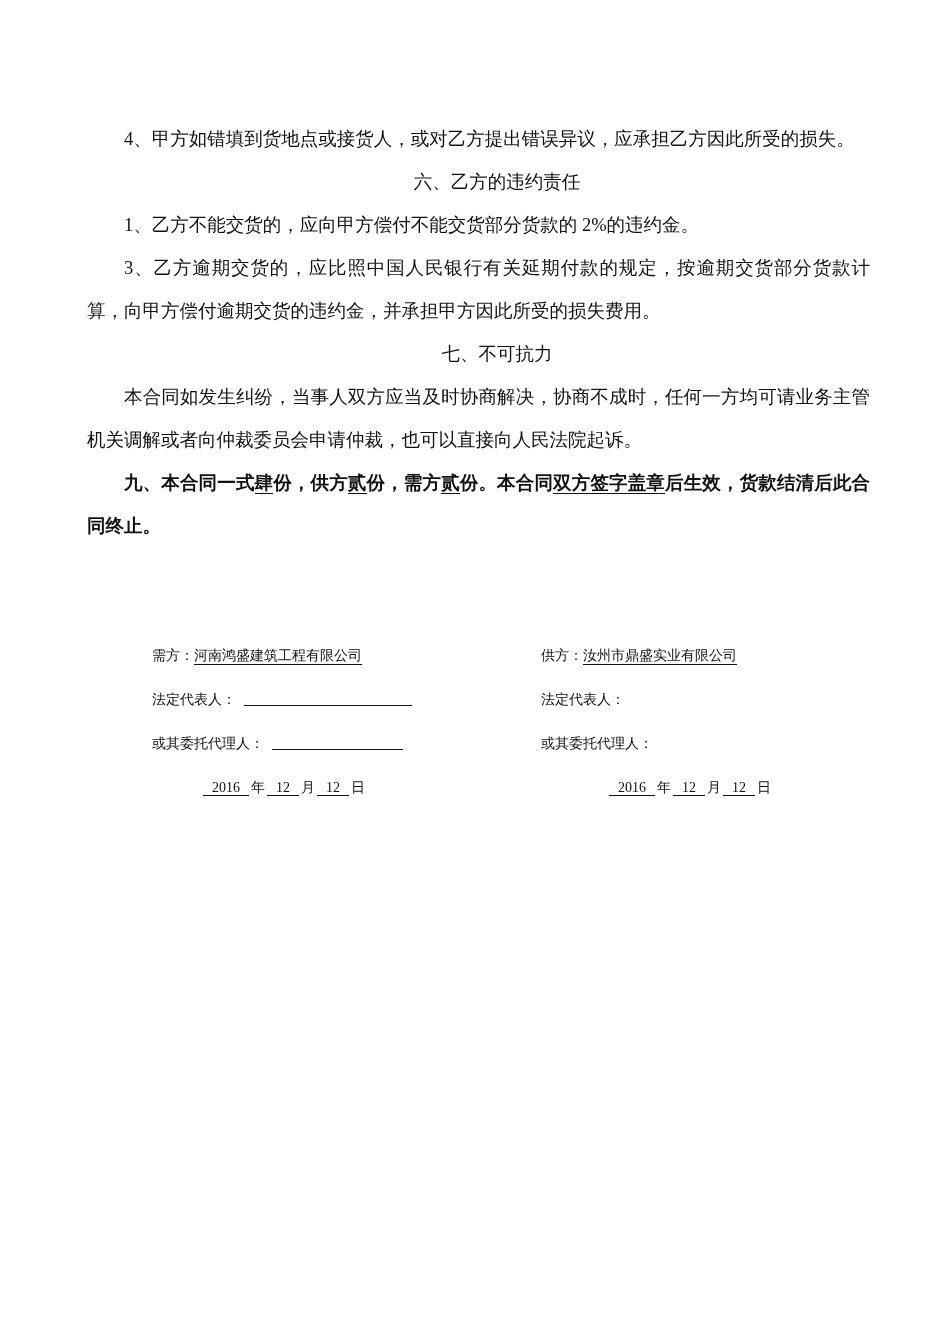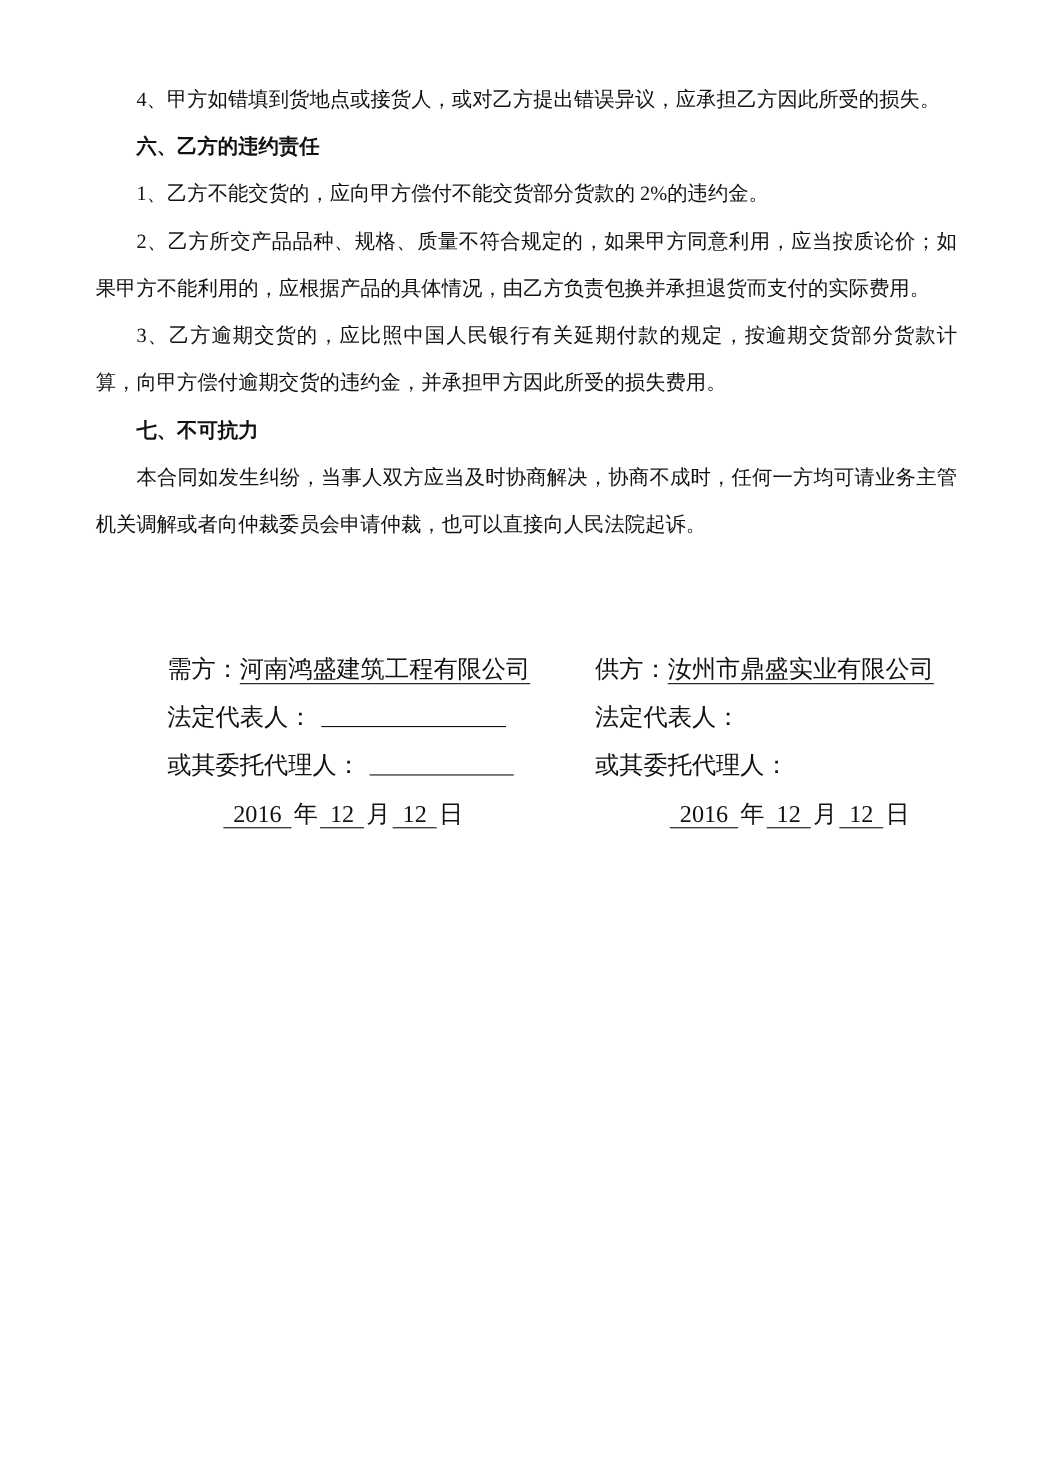--- a/index.html
+++ b/index.html
@@ -8,50 +8,50 @@
     background: #ffffff;
   }
   .page {
     position: relative;
     width: 950px;
     height: 1344px;
     box-sizing: border-box;
     background: #ffffff;
     color: #111111;
     font-family: "Liberation Serif", "DejaVu Serif", serif;
-    padding: 70px 80px 0 87px;
+    padding: 118px 80px 0 87px;
     overflow: hidden;
   }
   .para {
     margin: 0;
     font-size: 18.5px;
     line-height: 43px;
     text-align: justify;
     text-indent: 2em;
     word-break: normal;
     overflow-wrap: break-word;
   }
   .para.heading {
-    font-weight: bold;
-    text-align: left;
+    font-weight: normal;
+    text-align: center;
   }
   .para.bold {
     font-weight: bold;
   }
   .u {
     border-bottom: 1px solid #111111;
   }
   .sig-block {
     margin-top: 86px;
   }
   .sig-row {
     display: flex;
     height: 44px;
     line-height: 44px;
-    font-size: 22px;
+    font-size: 14px;
   }
   .sig-col-left {
     width: 438px;
     box-sizing: border-box;
     padding-left: 65px;
     flex: none;
   }
   .sig-col-right {
     flex: 1;
     box-sizing: border-box;
@@ -86,27 +86,27 @@
 </style>
 </head>
 <body>
 
 <div class="page">
 
   <p class="para">4、甲方如错填到货地点或接货人，或对乙方提出错误异议，应承担乙方因此所受的损失。</p>
 
   <p class="para heading">六、乙方的违约责任</p>
   <p class="para">1、乙方不能交货的，应向甲方偿付不能交货部分货款的 2%的违约金。</p>
-  <p class="para">2、乙方所交产品品种、规格、质量不符合规定的，如果甲方同意利用，应当按质论价；如果甲方不能利用的，应根据产品的具体情况，由乙方负责包换并承担退货而支付的实际费用。</p>
   <p class="para">3、乙方逾期交货的，应比照中国人民银行有关延期付款的规定，按逾期交货部分货款计算，向甲方偿付逾期交货的违约金，并承担甲方因此所受的损失费用。</p>
 
   <p class="para heading">七、不可抗力</p>
 
   <p class="para">本合同如发生纠纷，当事人双方应当及时协商解决，协商不成时，任何一方均可请业务主管机关调解或者向仲裁委员会申请仲裁，也可以直接向人民法院起诉。</p>
 
+  <p class="para bold"><span>九、本合同一式</span><span class="u">肆</span><span>份，供方</span><span class="u">贰</span><span>份，需方</span><span class="u">贰</span><span>份。本合同</span><span class="u">双方签字盖章</span><span>后生效，货款结清后此合同终止。</span></p>
 
   <div class="sig-block">
 
     <div class="sig-row">
       <div class="sig-col-left"><span>需方：</span><span class="u-company">河南鸿盛建筑工程有限公司</span></div>
       <div class="sig-col-right"><span>供方：</span><span class="u-company">汝州市鼎盛实业有限公司</span></div>
     </div>
 
     <div class="sig-row">
       <div class="sig-col-left"><span>法定代表人：</span><span class="blank-line w-legal"></span></div>

